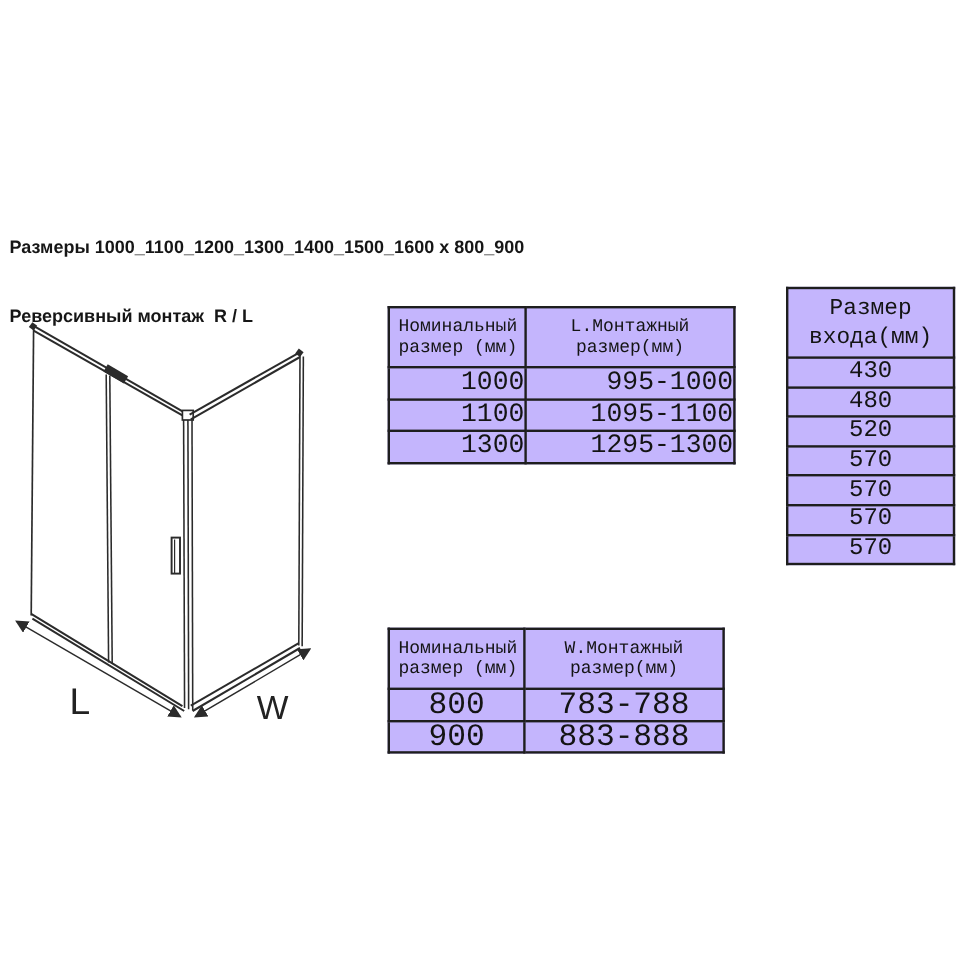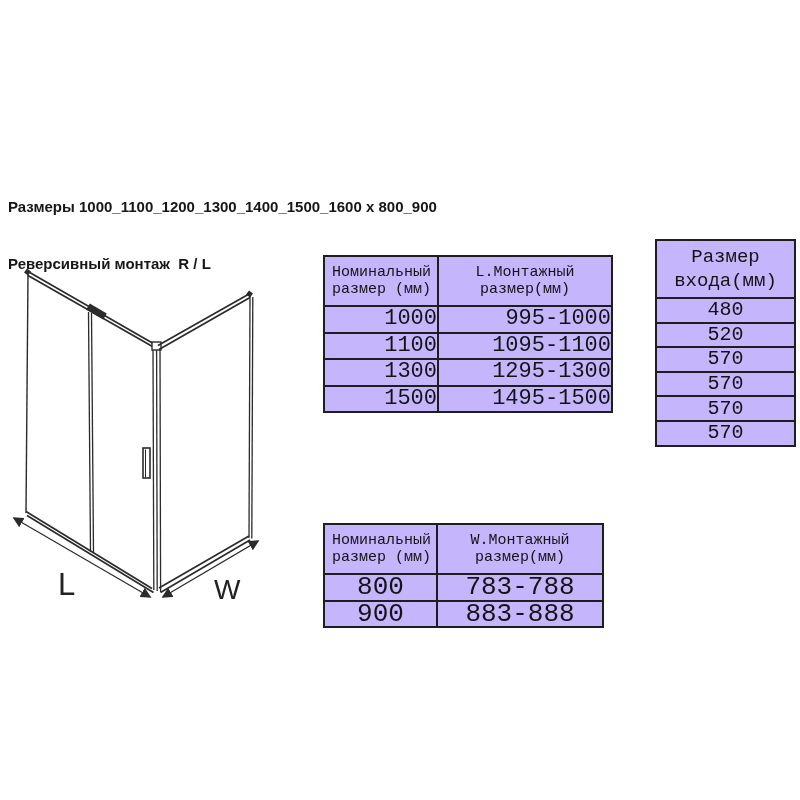--- a/index.html
+++ b/index.html
@@ -177,32 +177,31 @@
       <td>995-1000</td>
     </tr>
     <tr>
       <td>1100</td>
       <td>1095-1100</td>
     </tr>
     <tr>
       <td>1300</td>
       <td>1295-1300</td>
     </tr>
-    <tr>
-      <td>1500</td>
-      <td>1495-1500</td>
-    </tr>
   </tbody>
     </table>
 
   <table class="entry-table">
     <tbody>
         <tr>
       <th>Размер входа(мм)</th>
     </tr>
+    <tr>
+      <td>430</td>
+        </tr>
     <tr>
       <td>480</td>
         </tr>
     <tr>
       <td>520</td>
         </tr>
     <tr>
       <td>570</td>
         </tr>
     <tr>

